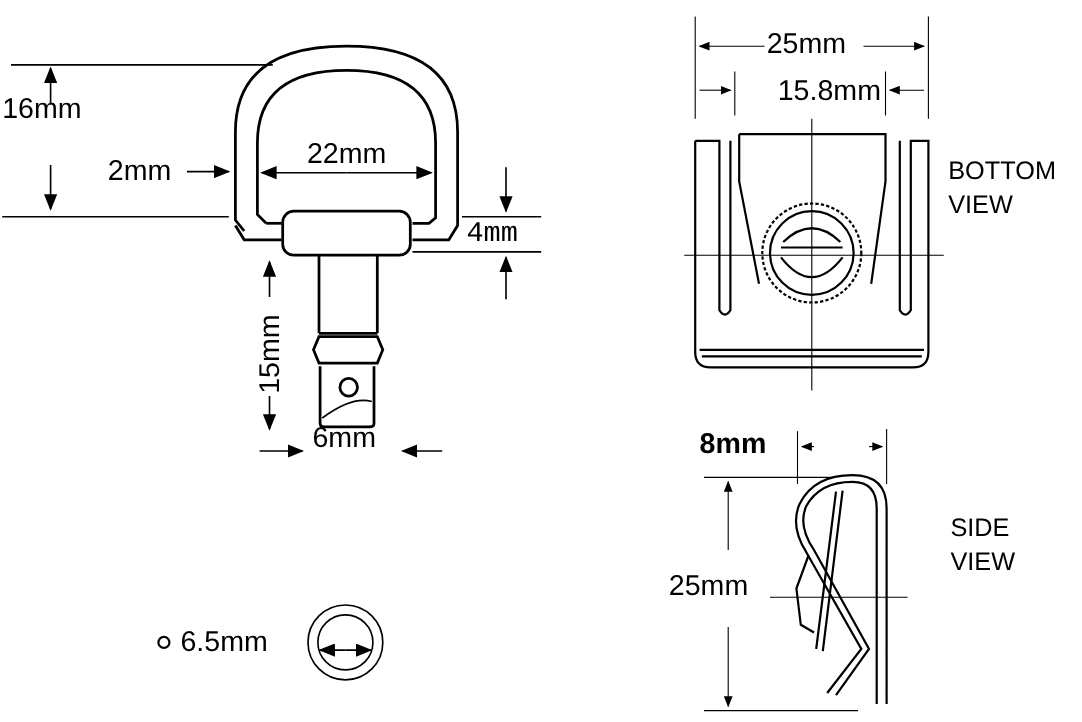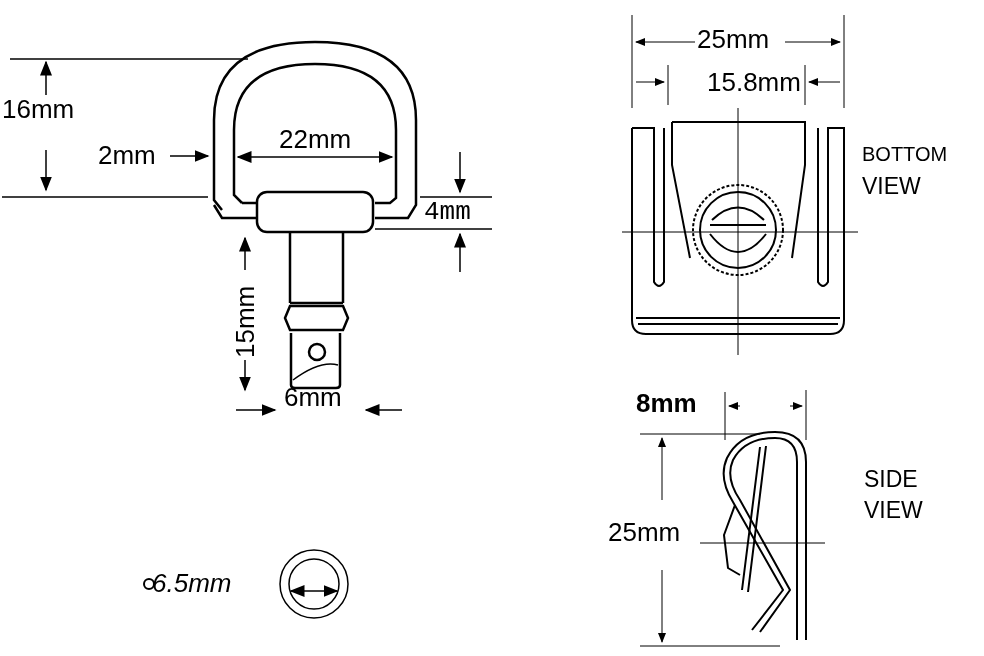--- a/index.html
+++ b/index.html
@@ -99,27 +99,27 @@
     <line x1="740" y1="406" x2="729" y2="406" marker-end="url(#ar)"></line>
     <line x1="790" y1="406" x2="802" y2="406" marker-end="url(#ar)"></line>
     <line x1="640" y1="434" x2="760" y2="434"></line>
     <line x1="640" y1="646" x2="780" y2="646"></line>
     <line x1="662" y1="500" x2="662" y2="438" marker-end="url(#ar)"></line>
     <line x1="662" y1="570" x2="662" y2="642" marker-end="url(#ar)"></line>
     <line x1="700" y1="543" x2="825" y2="543"></line>
   </g>
 </svg>
 
-<div class="lbl" style="left:2px;top:96px;">16mm</div>
+<div class="lbl" style="left:2px;top:85px;">16mm</div>
 <div class="lbl" style="left:98px;top:142px;">2mm</div>
 <div class="lbl" style="left:268px;top:126px;margin-left:11px;">22mm</div>
 <div class="lbl" style="left:424px;top:199px;font-family:Liberation Mono, monospace;">4mm</div>
 <div class="lbl vert" style="left:232px;top:358px;">15mm</div>
 <div class="lbl" style="left:284px;top:384px;">6mm</div>
-<div class="lbl" style="left:152px;top:570px;font-style:italic;">6.5mm</div>
+<div class="lbl" style="left:164px;top:570px;">6.5mm</div>
 <div class="lbl" style="left:697px;top:26px;">25mm</div>
 <div class="lbl" style="left:707px;top:69px;">15.8mm</div>
-<div class="lbl" style="left:862px;top:144px;font-size:20px;">BOTTOM</div>
+<div class="lbl" style="left:862px;top:144px;font-size:23px;">BOTTOM</div>
 <div class="lbl" style="left:862px;top:175px;font-size:23px;">VIEW</div>
 <div class="lbl" style="left:636px;top:390px;font-weight:bold;">8mm</div>
 <div class="lbl" style="left:608px;top:519px;">25mm</div>
 <div class="lbl" style="left:864px;top:468px;font-size:23px;">SIDE</div>
 <div class="lbl" style="left:864px;top:499px;font-size:23px;">VIEW</div>
 
 </body></html>

